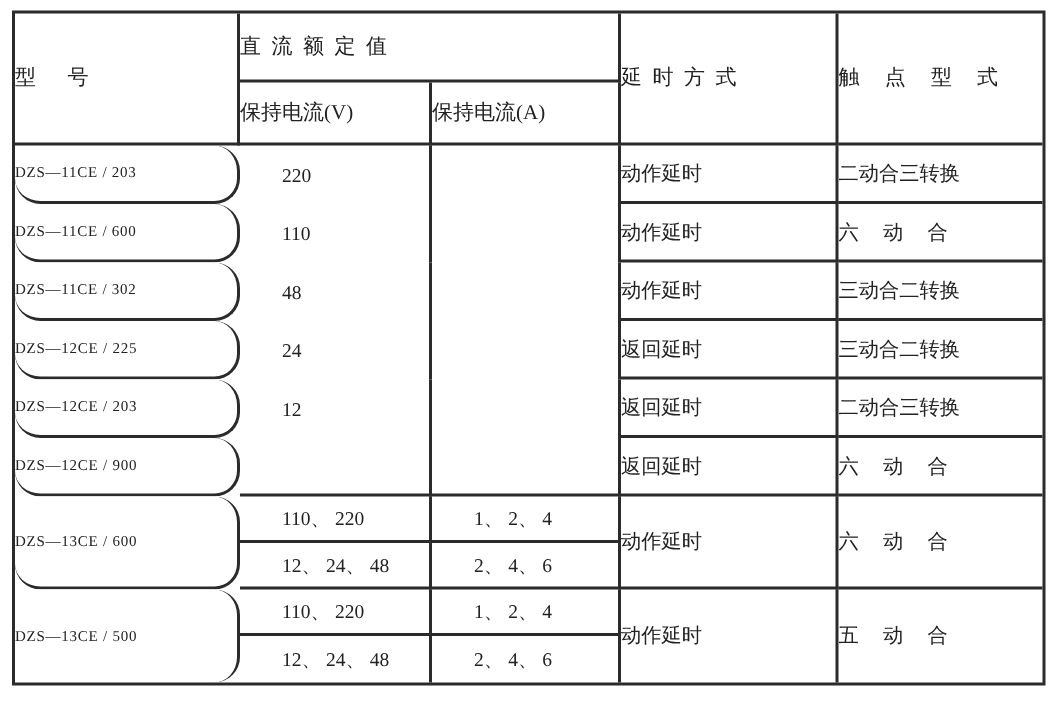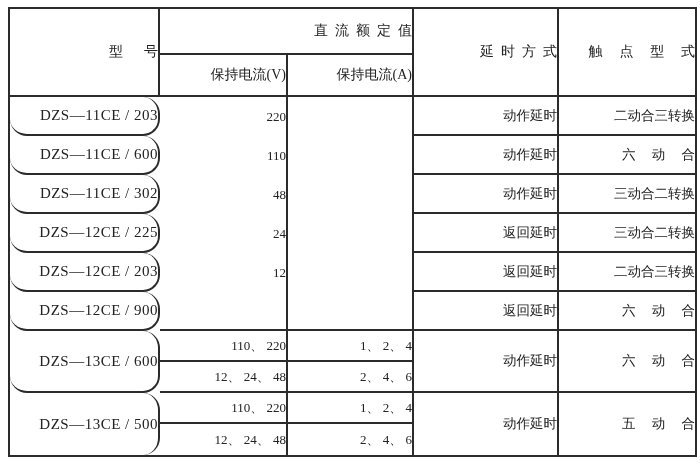--- a/index.html
+++ b/index.html
@@ -23,38 +23,38 @@
     border-collapse: separate;
     border-spacing: 0;
     table-layout: fixed;
     border: 2px solid #2b2b2b;
   }
   table.spec th,
   table.spec td {
     box-sizing: border-box;
     border-right: 2px solid #2b2b2b;
     border-bottom: 2px solid #2b2b2b;
-    text-align: right;
+    text-align: left;
     vertical-align: middle;
     white-space: pre;
     font-weight: normal;
     font-size: 13.5px;
     padding: 0;
     overflow: hidden;
   }
   
   table.spec th.lastcol,
   table.spec td.lastcol { border-right: none; font-family: Liberation Mono, monospace; }
   
   table.spec td.nbb { border-bottom: none; margin-top: 16px; }
   
   table.spec td.merged { border-bottom: none; }
   table.spec th { font-size: 14px; }
-  table.spec td.model { font-size: 15px; letter-spacing: 0.5px; border-radius: 17px; }
-  table.spec td.num { font-size: 13px; }
+  table.spec td.model { font-size: 10px; letter-spacing: 0.5px; border-radius: 17px; }
+  table.spec td.num { font-size: 13px; padding-left: 28px; }
   tr.hrow1 { height: 46px; }
   tr.hrow2 { height: 42px; }
   tr.brow  { height: 39px; }
   tr.srow  { height: 31px; }
 </style>
 </head>
 <body>
 
 <div class="page">
   <table class="spec">

